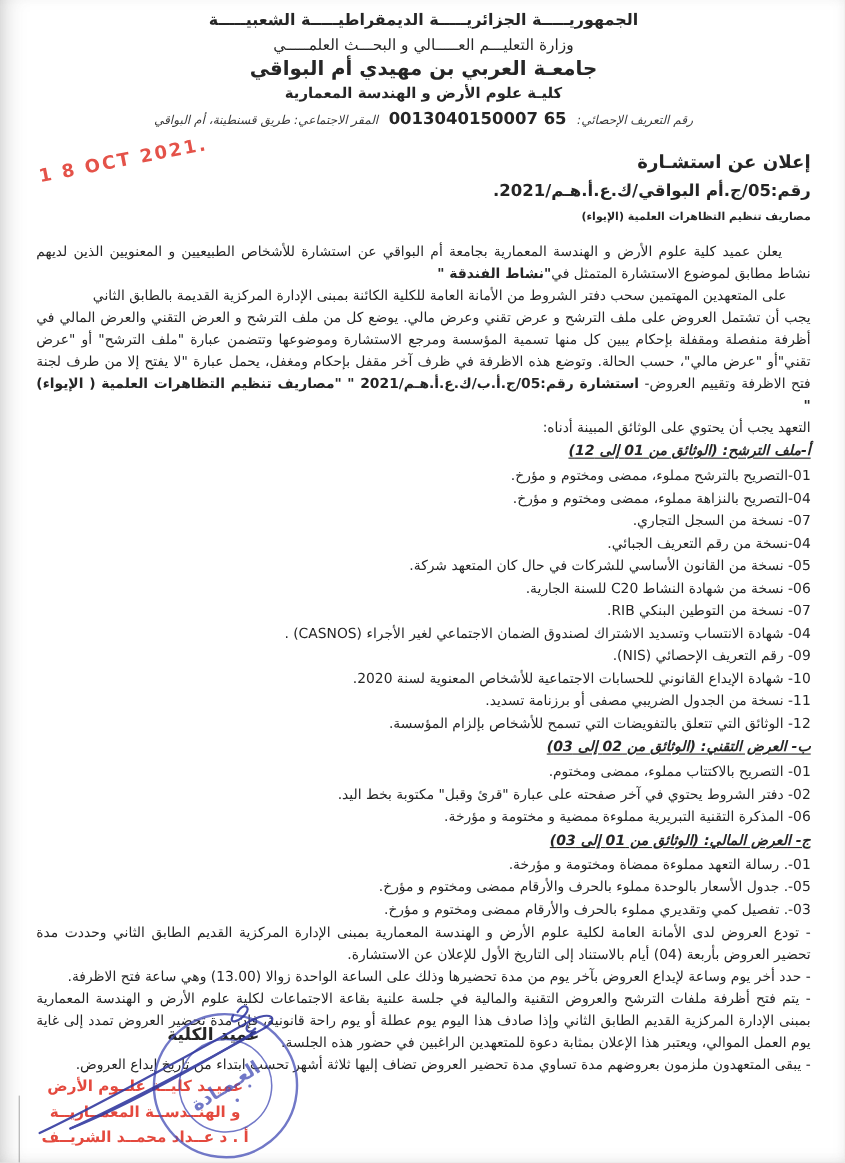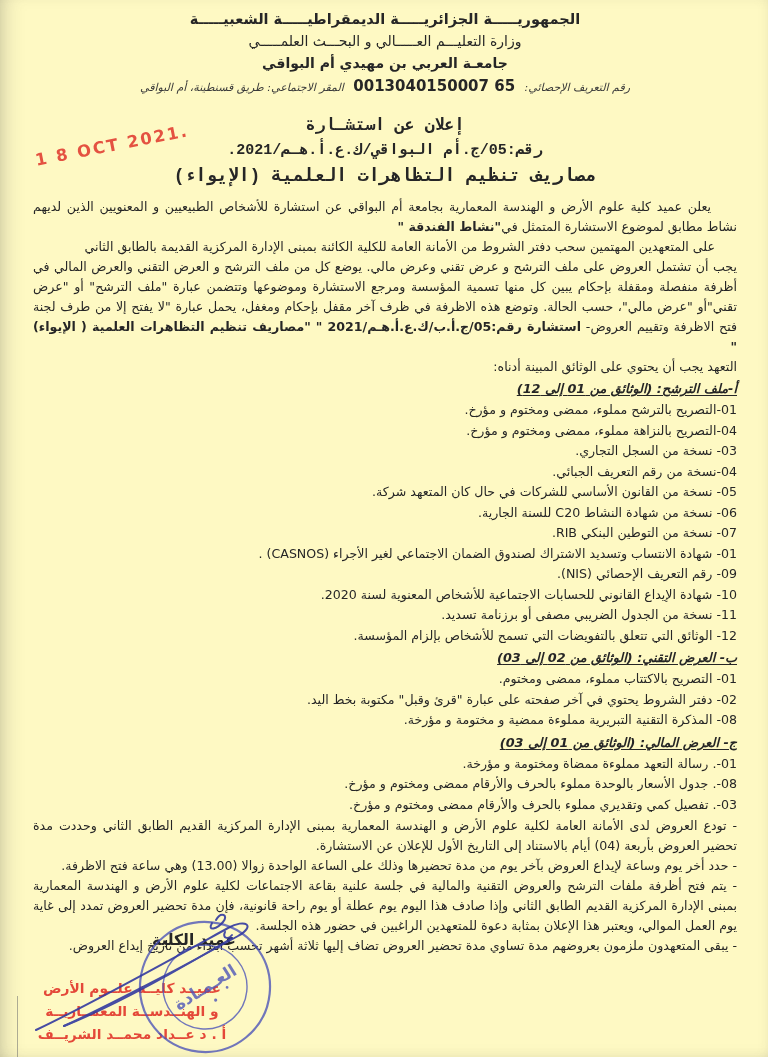--- a/index.html
+++ b/index.html
@@ -1,35 +1,35 @@
 <!DOCTYPE html>
 <html lang="ar"><head>
 <meta charset="utf-8">
 <style>
   html,body{margin:0;padding:0;background:#e9e9e7;}
   .page{
     position:relative;width:768px;height:1057px;margin:0 auto;
-    background:#fef9c3;overflow:hidden;color:#262626;
+    background:#ffffff;overflow:hidden;color:#262626;
     font-family:"DejaVu Sans",sans-serif;direction:rtl;
   }
   .page::before{content:"";position:absolute;inset:0;pointer-events:none;
     box-shadow:inset 16px 0 24px -18px rgba(70,70,70,.4), inset -7px 0 16px -12px rgba(110,110,110,.2), inset 0 -8px 18px -14px rgba(120,120,120,.25);}
   .doc{padding:8px 31px 0 33px;}
   .hdr{text-align:center;}
   .h1{font-weight:bold;font-size:14.5px;line-height:22px;}
   .h2{font-weight:normal;font-size:14px;line-height:22px;}
-  .h3{font-weight:bold;font-size:14px;line-height:22px;}
+  .h3{font-weight:bold;font-size:18px;line-height:22px;}
   .h4{font-weight:bold;font-size:13.5px;line-height:22px;}
   .idline{font-size:11px;line-height:20px;margin-top:2px;white-space:nowrap;}
   .idlabel{font-style:italic;color:#3a3a3a;}
   .nisnum{font-weight:bold;font-size:15px;font-style:normal;letter-spacing:.5px;margin:0 6px;direction:ltr;unicode-bidi:embed;}
-  .titleblock{text-align:center;margin-top:16px;font-family:Liberation Mono, monospace;}
+  .titleblock{text-align:right;margin-top:16px;}
   .t1{font-weight:bold;font-size:16.5px;line-height:24px;}
   .t2{font-weight:bold;font-size:15px;line-height:26px;}
-  .t3{font-weight:bold;font-size:18px;line-height:24px;}
+  .t3{font-weight:bold;font-size:10px;line-height:24px;}
   .content{margin-top:9px;font-size:12.6px;line-height:20px;}
   .para{margin:0;text-align:justify;}
   .indent{text-indent:26px;}
   .indent2{text-indent:22px;}
   .sec-h{font-weight:bold;font-size:12.8px;line-height:22px;margin-top:1px;}
   .sec-h u{text-underline-offset:2px;font-style:italic;}
   .item{line-height:20.5px;text-align:right;}
   .closing{margin-top:1px;}
   
   .date-stamp{position:absolute;top:136px;left:34px;color:#e13b30;font-weight:bold;
@@ -44,20 +44,21 @@
 </head>
 <body>
 
 <div class="page">
   <div class="doc">
 
     <div class="hdr">
       <div class="h1">الجمهوريـــــة الجزائريـــــة الديمقراطيـــــة الشعبيـــــة</div>
       <div class="h2">وزارة التعليـــم العـــــالي و البحـــث العلمـــــي</div>
       <div class="h3">جامعـة العربي بن مهيدي أم البواقي</div>
+      <div class="h4">كليـة علوم الأرض و الهندسة المعمارية</div>
       <div class="idline">
         <span class="idlabel">رقم التعريف الإحصائي:</span>
         <span class="nisnum">0013040150007 65</span>
         <span class="idlabel">المقر الاجتماعي: طريق قسنطينة، أم البواقي</span>
       </div>
     </div>
 
     <div class="titleblock">
       <div class="t1">إعلان عن استشـارة</div>
       <div class="t2">رقم:05/ج.أم البواقي/ك.ع.أ.هـم/2021.</div>
@@ -67,43 +68,43 @@
     <div class="content">
       <p class="para indent"><span>يعلن عميد كلية علوم الأرض و الهندسة المعمارية بجامعة أم البواقي عن استشارة للأشخاص الطبيعيين و المعنويين الذين لديهم نشاط مطابق لموضوع الاستشارة المتمثل في</span><b>"نشاط الفندقة "</b></p>
       <p class="para indent2">على المتعهدين المهتمين سحب دفتر الشروط من الأمانة العامة للكلية الكائنة بمبنى الإدارة المركزية القديمة بالطابق الثاني</p>
       <p class="para"><span>يجب أن تشتمل العروض على ملف الترشح و عرض تقني وعرض مالي. يوضع كل من ملف الترشح و العرض التقني والعرض المالي في أظرفة منفصلة ومقفلة بإحكام يبين كل منها تسمية المؤسسة ومرجع الاستشارة وموضوعها وتتضمن عبارة "ملف الترشح" أو "عرض تقني"أو "عرض مالي"، حسب الحالة. وتوضع هذه الاظرفة في ظرف آخر مقفل بإحكام ومغفل، يحمل عبارة "لا يفتح إلا من طرف لجنة فتح الاظرفة وتقييم العروض- </span><b>استشارة رقم:05/ج.أ.ب/ك.ع.أ.هـم/2021 "</b><span>  </span><b>"مصاريف تنظيم التظاهرات العلمية ( الإيواء) "</b></p>
       <p class="para">التعهد يجب أن يحتوي على الوثائق المبينة أدناه:</p>
 
       <div class="sec">
         <div class="sec-h"><u>أ-ملف الترشح: (الوثائق من 01 إلى 12)</u></div>
         <div class="item">01-التصريح بالترشح مملوء، ممضى ومختوم و مؤرخ.</div>
         <div class="item">04-التصريح بالنزاهة مملوء، ممضى ومختوم و مؤرخ.</div>
-        <div class="item">03- نسخة من السجل التجاري.</div>
+        <div class="item">07- نسخة من السجل التجاري.</div>
         <div class="item">04-نسخة من رقم التعريف الجبائي.</div>
         <div class="item">05- نسخة من القانون الأساسي للشركات في حال كان المتعهد شركة.</div>
         <div class="item">06- نسخة من شهادة النشاط C20 للسنة الجارية.</div>
         <div class="item">07- نسخة من التوطين البنكي RIB.</div>
-        <div class="item">01- شهادة الانتساب وتسديد الاشتراك لصندوق الضمان الاجتماعي لغير الأجراء (CASNOS) .</div>
+        <div class="item">04- شهادة الانتساب وتسديد الاشتراك لصندوق الضمان الاجتماعي لغير الأجراء (CASNOS) .</div>
         <div class="item">09- رقم التعريف الإحصائي (NIS).</div>
         <div class="item">10- شهادة الإيداع القانوني للحسابات الاجتماعية للأشخاص المعنوية لسنة 2020.</div>
         <div class="item">11- نسخة من الجدول الضريبي مصفى أو برزنامة تسديد.</div>
         <div class="item">12- الوثائق التي تتعلق بالتفويضات التي تسمح للأشخاص بإلزام المؤسسة.</div>
       </div>
 
       <div class="sec">
         <div class="sec-h"><u>ب- العرض التقني: (الوثائق من 02 إلى 03)</u></div>
         <div class="item">01- التصريح بالاكتتاب مملوء، ممضى ومختوم.</div>
         <div class="item">02- دفتر الشروط يحتوي في آخر صفحته على عبارة "قرئ وقبل" مكتوبة بخط اليد.</div>
-        <div class="item">08- المذكرة التقنية التبريرية مملوءة ممضية و مختومة و مؤرخة.</div>
+        <div class="item">06- المذكرة التقنية التبريرية مملوءة ممضية و مختومة و مؤرخة.</div>
       </div>
 
       <div class="sec">
         <div class="sec-h"><u>ج- العرض المالي: (الوثائق من 01 إلى 03)</u></div>
         <div class="item">01-. رسالة التعهد مملوءة ممضاة ومختومة و مؤرخة.</div>
-        <div class="item">08-. جدول الأسعار بالوحدة مملوء بالحرف والأرقام ممضى ومختوم و مؤرخ.</div>
+        <div class="item">05-. جدول الأسعار بالوحدة مملوء بالحرف والأرقام ممضى ومختوم و مؤرخ.</div>
         <div class="item">03-. تفصيل كمي وتقديري مملوء بالحرف والأرقام ممضى ومختوم و مؤرخ.</div>
       </div>
 
       <div class="closing">
         <p class="para">- تودع العروض لدى الأمانة العامة لكلية علوم الأرض و الهندسة المعمارية بمبنى الإدارة المركزية القديم الطابق الثاني وحددت مدة تحضير العروض بأربعة (04) أيام بالاستناد إلى التاريخ الأول للإعلان عن الاستشارة.</p>
         <p class="para">- حدد أخر يوم وساعة لإيداع العروض بآخر يوم من مدة تحضيرها وذلك على الساعة الواحدة زوالا (13.00) وهي ساعة فتح الاظرفة.</p>
         <p class="para">- يتم فتح أظرفة ملفات الترشح والعروض التقنية والمالية في جلسة علنية بقاعة الاجتماعات لكلية علوم الأرض و الهندسة المعمارية بمبنى الإدارة المركزية القديم الطابق الثاني وإذا صادف هذا اليوم يوم عطلة أو يوم راحة قانونية، فإن مدة تحضير العروض تمدد إلى غاية يوم العمل الموالي، ويعتبر هذا الإعلان بمثابة دعوة للمتعهدين الراغبين في حضور هذه الجلسة.</p>
         <p class="para">- يبقى المتعهدون ملزمون بعروضهم مدة تساوي مدة تحضير العروض تضاف إليها ثلاثة أشهر تحسب ابتداء من تاريخ إيداع العروض.</p>
       </div>
     </div>

